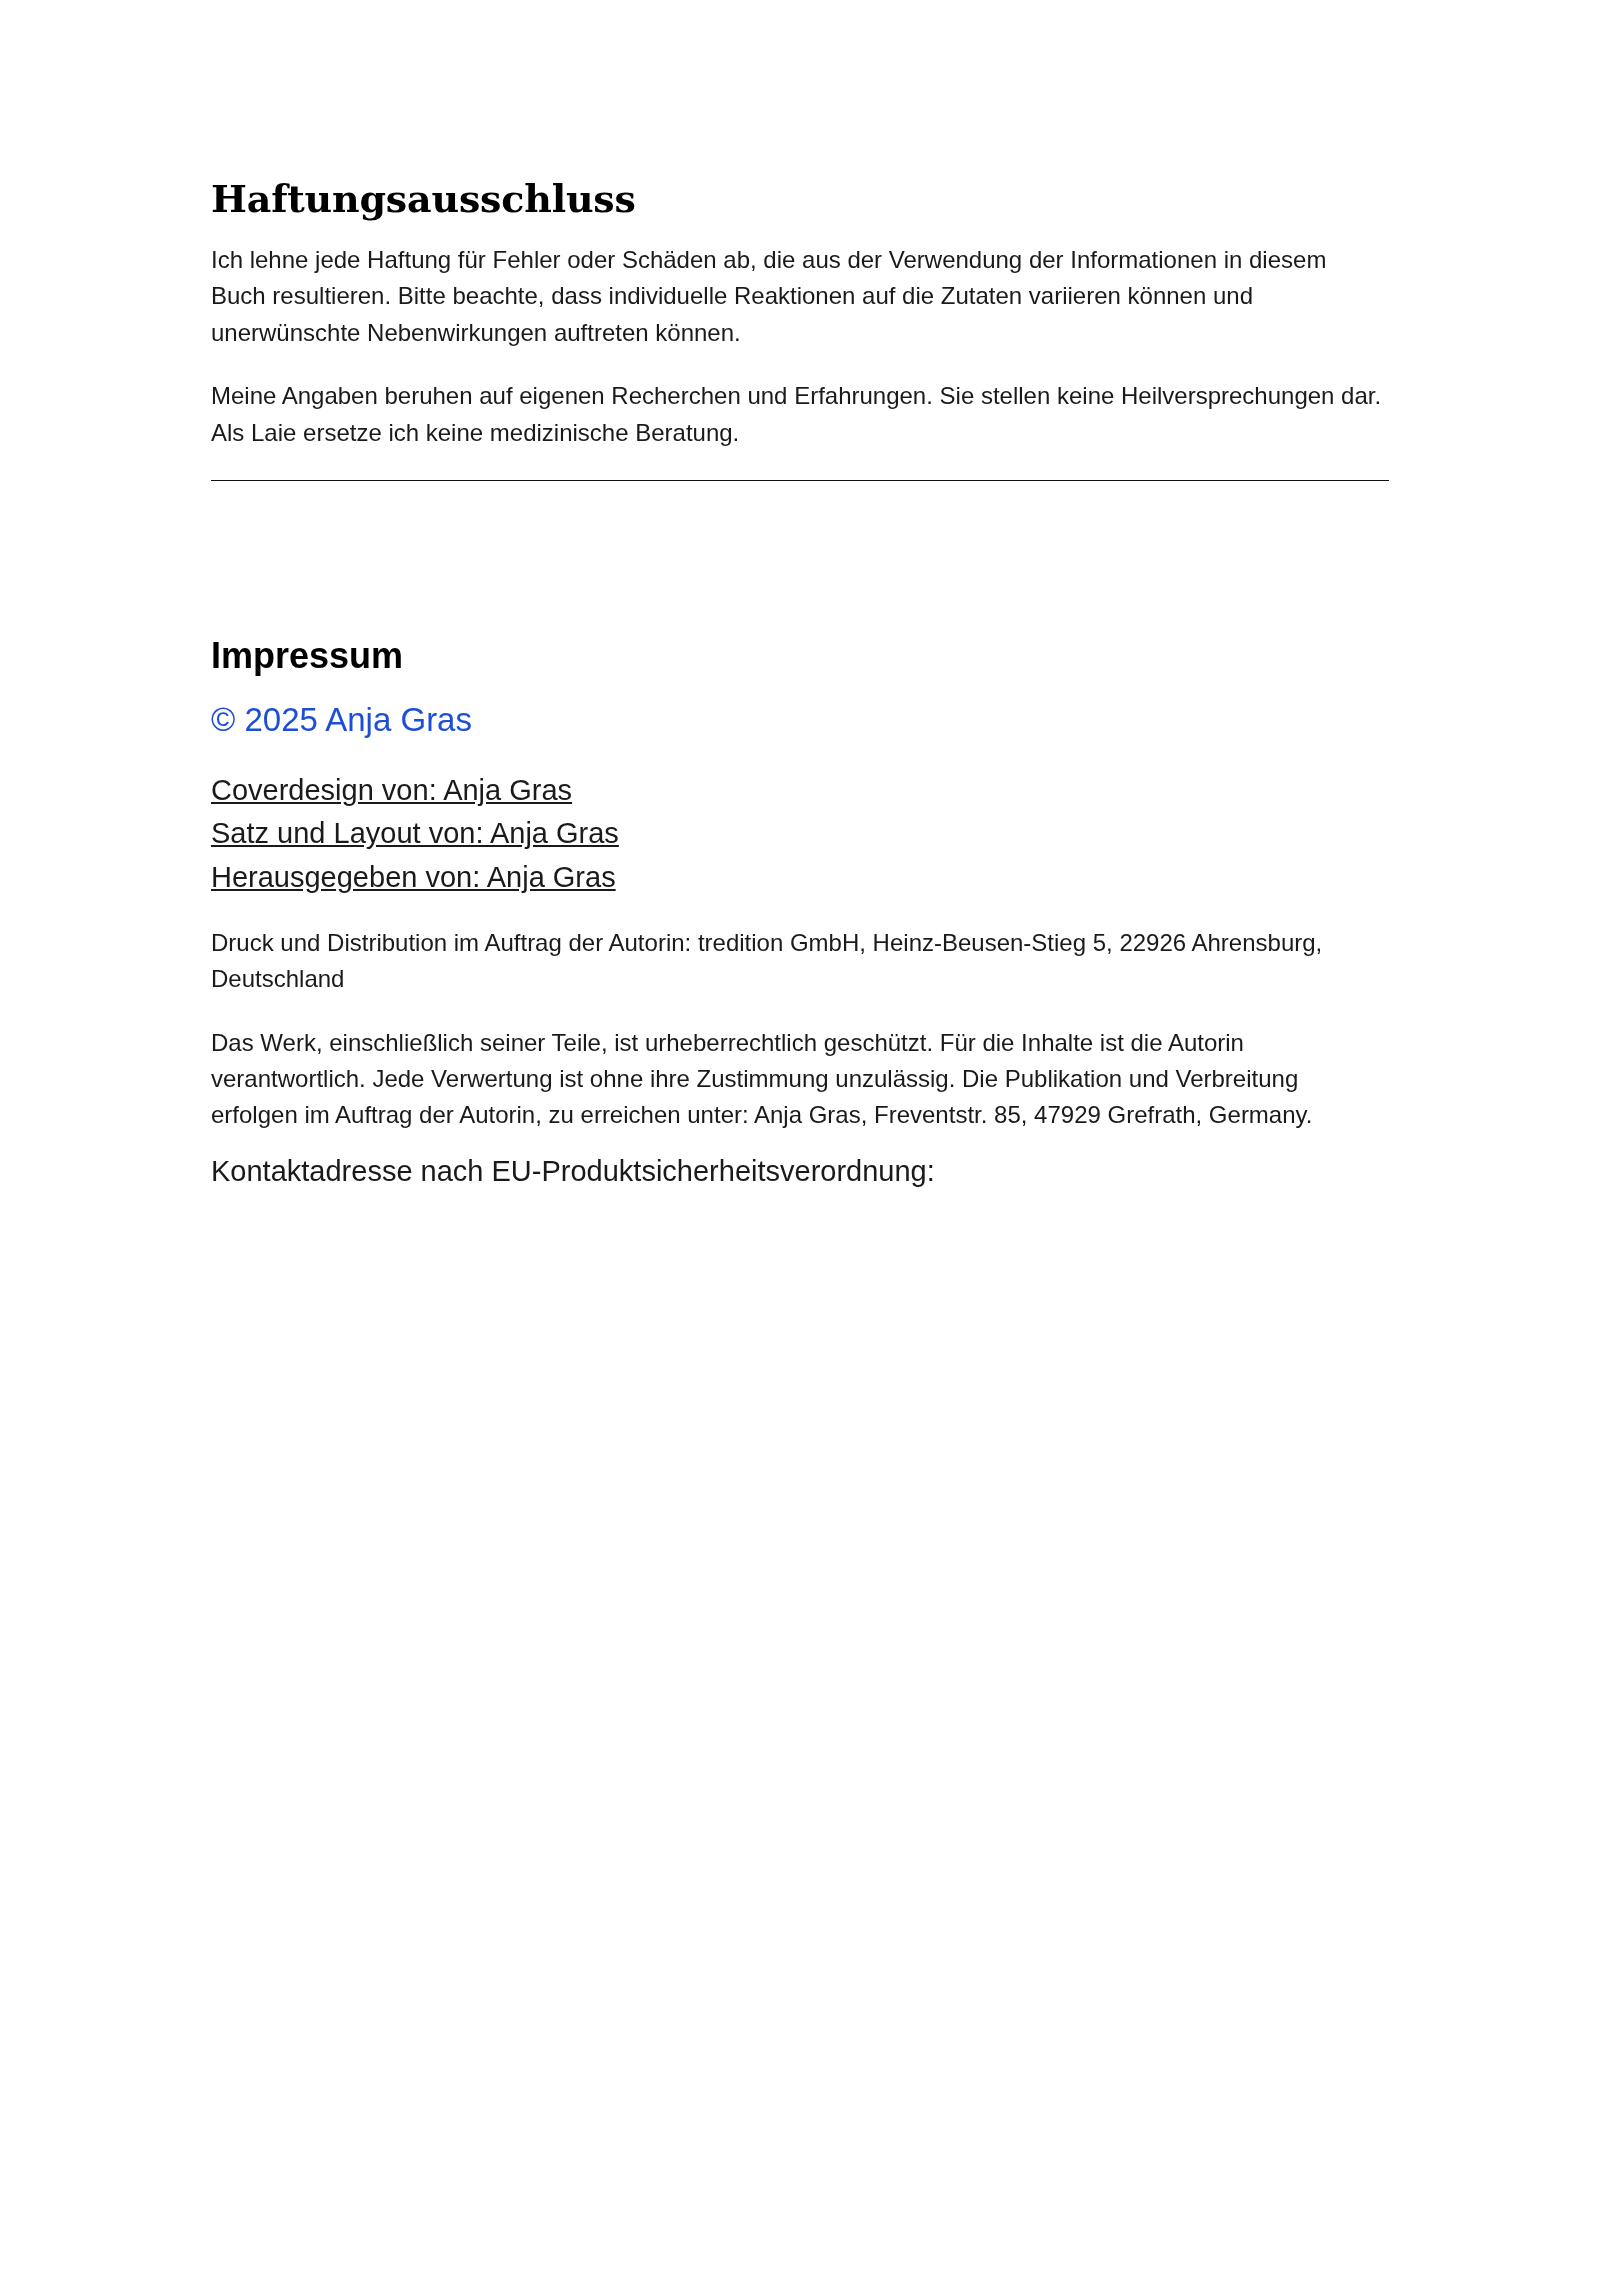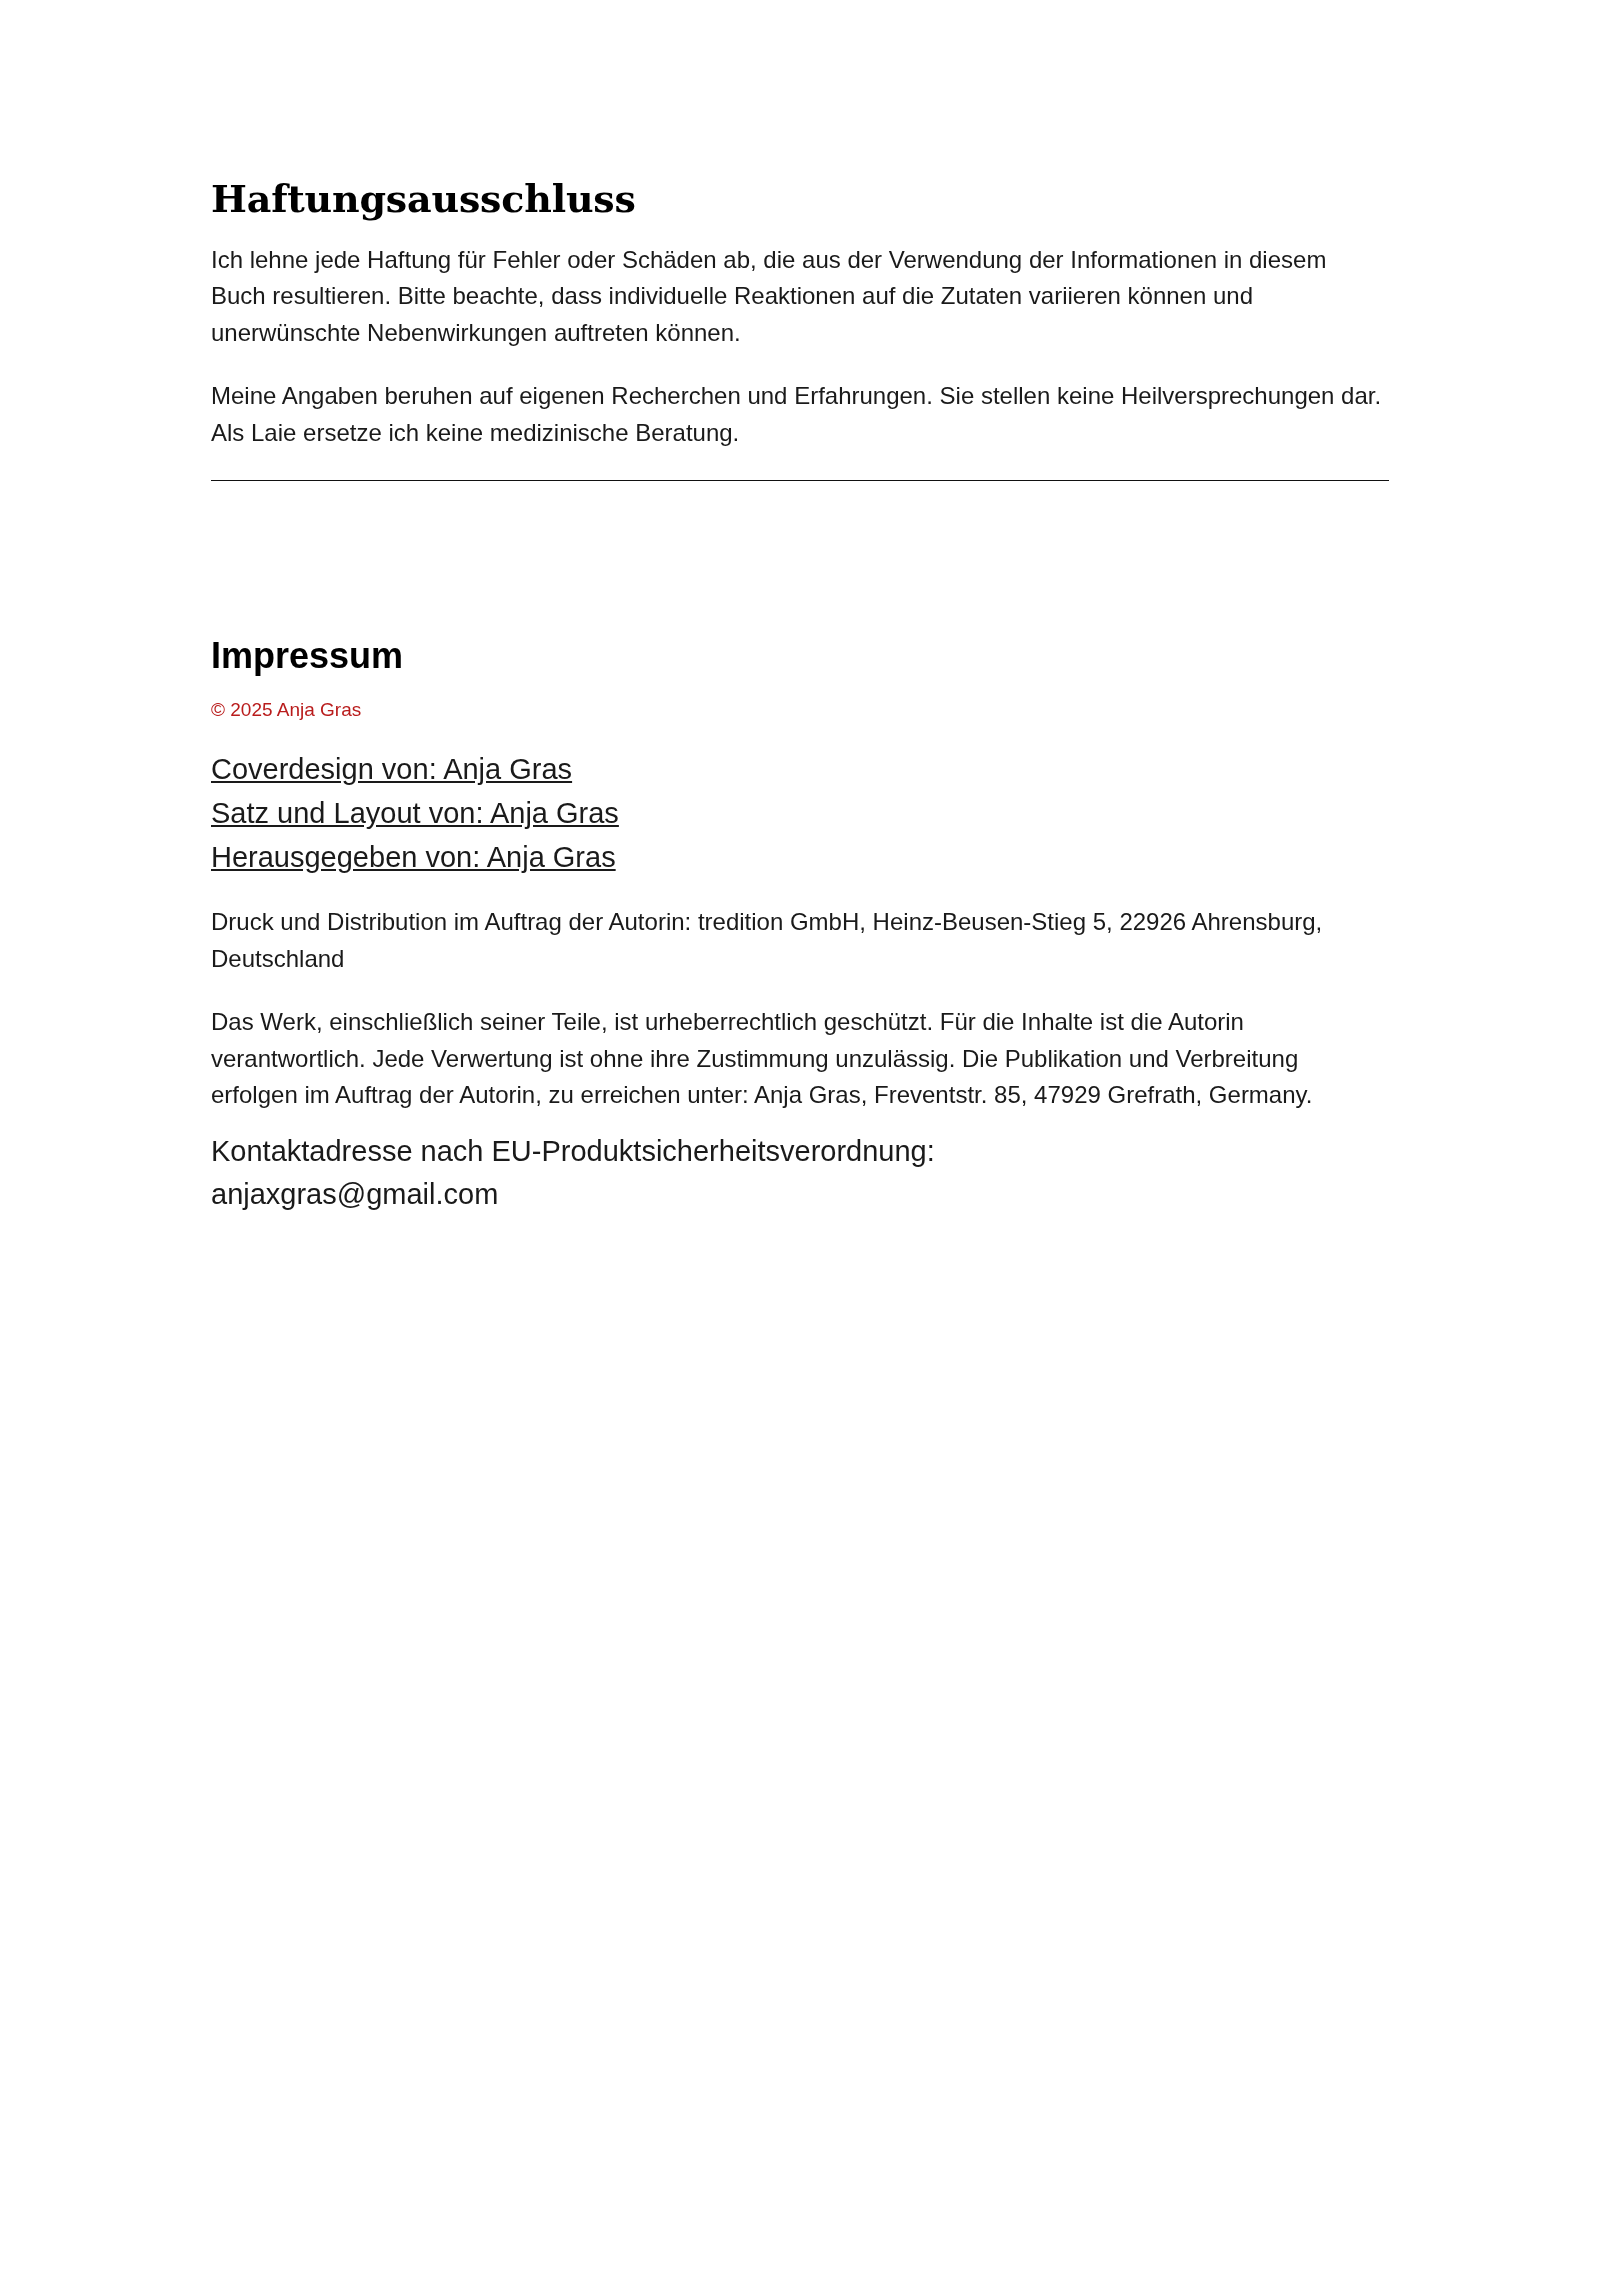--- a/index.html
+++ b/index.html
@@ -79,24 +79,24 @@
     color: #1a1a1a;
     margin: 0;
   }
 
   .credit-block {
     margin: 0 0 26px 0;
     text-decoration: underline;
   }
 
   .copyright {
-    font-size: 19px;
+    font-size: 33px;
     line-height: 1.44;
     margin: 0 0 26px 0;
-    color: #b91c1c;
+    color: #1d4ed8;
   }
 
   .tight-block p {
     margin: 0 0 1.9px 0;
   }
 </style>
 </head>
 <body>
 
 <div class="page">
@@ -120,19 +120,18 @@
         <p class="credit-line">Coverdesign von: Anja Gras</p>
         <p class="credit-line">Satz und Layout von: Anja Gras</p>
         <p class="credit-line">Herausgegeben von: Anja Gras</p>
       </div>
 
       <p class="body-text">Druck und Distribution im Auftrag der Autorin: tredition GmbH, Heinz-Beusen-Stieg 5, 22926 Ahrensburg, Deutschland</p>
 
       <div class="tight-block">
         <p class="body-text" style="margin-bottom:17px;">Das Werk, einschließlich seiner Teile, ist urheberrechtlich geschützt. Für die Inhalte ist die Autorin verantwortlich. Jede Verwertung ist ohne ihre Zustimmung unzulässig. Die Publikation und Verbreitung erfolgen im Auftrag der Autorin, zu erreichen unter: Anja Gras, Freventstr. 85, 47929 Grefrath, Germany.</p>
         <p class="credit-line">Kontaktadresse nach EU-Produktsicherheitsverordnung:</p>
-        <p class="credit-line">anjaxgras@gmail.com</p>
       </div>
     </section>
 
   </div>
 </div>
 
 
 </body></html>

